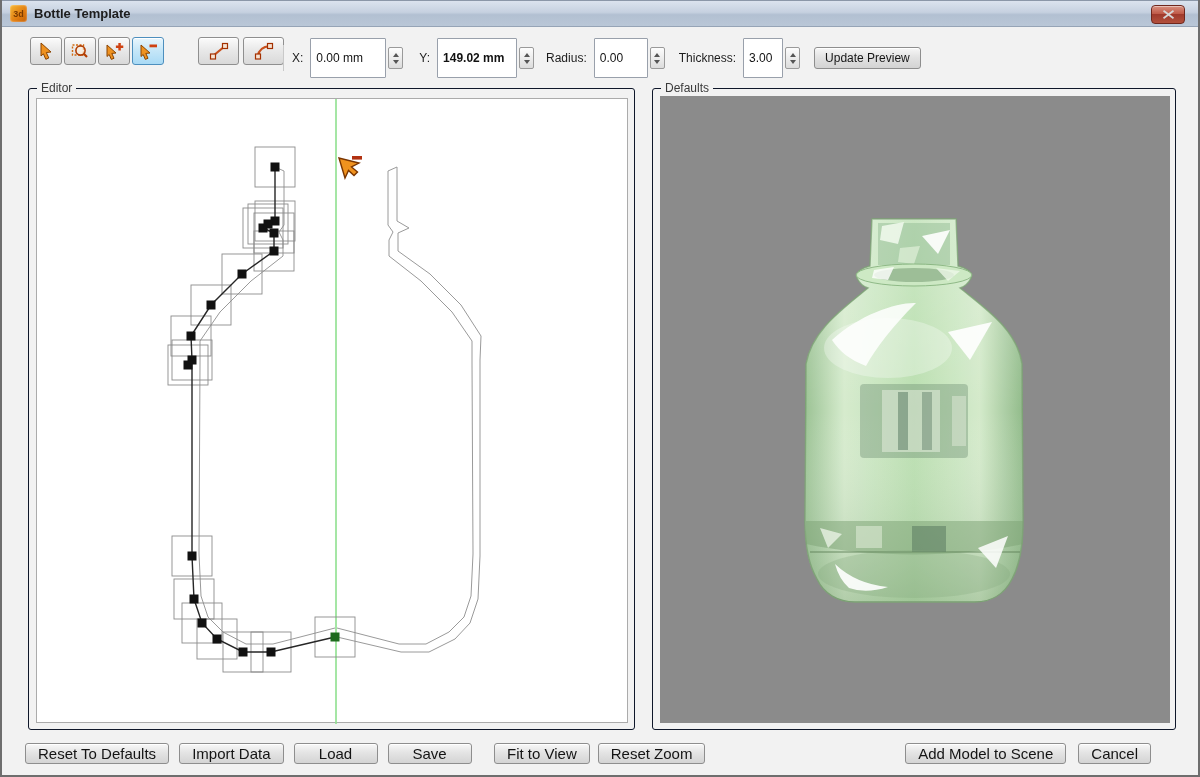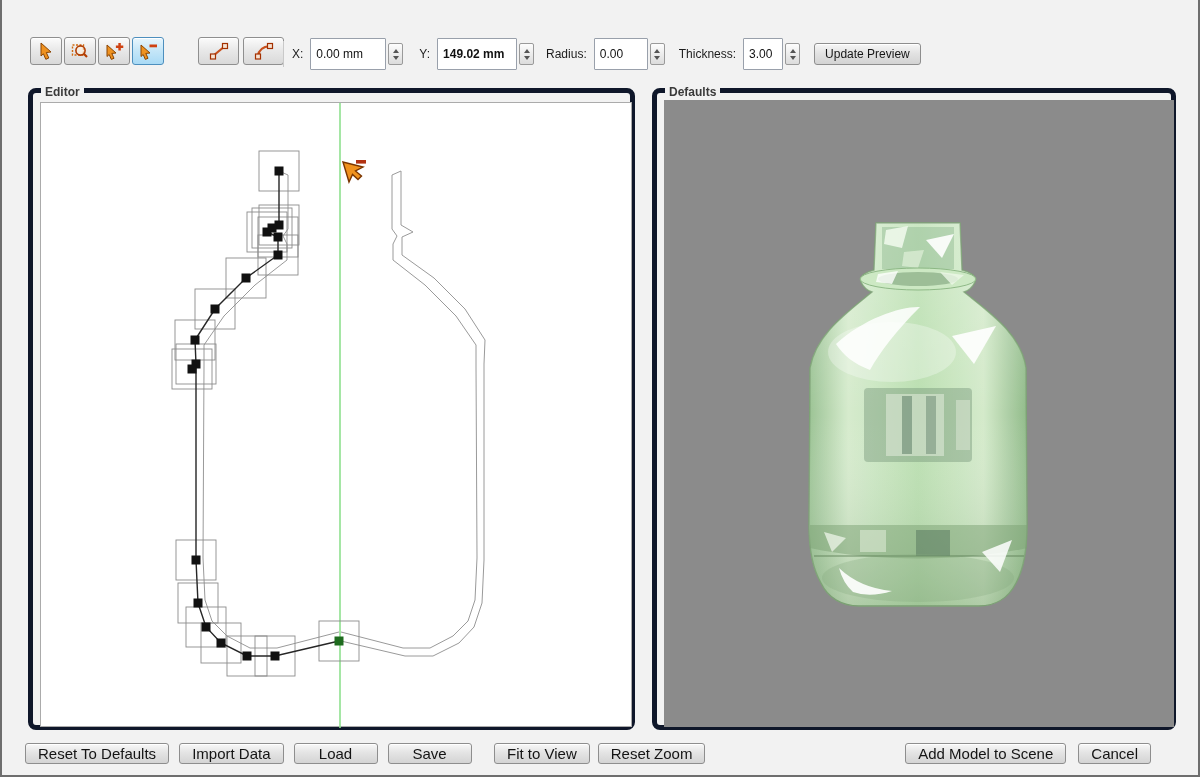--- a/index.html
+++ b/index.html
@@ -41,39 +41,39 @@
   }
   .seg-tools .tbtn { width:41px; }
   .tbtn.selected {
     background:linear-gradient(#e9f6fd,#c7e7f8 45%,#a9daf5);
     border-color:#4d8fbe;
   }
   .fields { position:absolute; left:281px; top:10px; display:flex; align-items:center; }
   .vsep { width:1px; height:26px; background:#c9c9c9; margin-right:8px; }
   .fld-label { font-size:12px; color:#1c1c1c; margin-right:7px; }
   .fld-input {
-    height:32px; border:1px solid #99a0ab; background:#fff; font-size:12px;
+    height:40px; border:1px solid #99a0ab; background:#fff; font-size:12px;
     font-family:"Liberation Sans", sans-serif; color:#111; padding:14px 5px; border-radius:1px;
   }
   .spinner {
     width:15px; height:22px; margin-left:2px; border:1px solid #9a9a9a; border-radius:2px;
     background:linear-gradient(#fdfdfd,#dcdcdc); display:flex; flex-direction:column;
     align-items:center; justify-content:center; gap:3px;
   }
   .arr-up   { width:0; height:0; border-left:3px solid transparent; border-right:3px solid transparent; border-bottom:4px solid #555; }
   .arr-down { width:0; height:0; border-left:3px solid transparent; border-right:3px solid transparent; border-top:4px solid #555; }
   .gap16 { width:16px; } .gap12 { width:12px; } .gap14 { width:14px; }
   .push-btn {
     height:22px; padding:0 10px; border:1px solid #8e8e8e; border-radius:3px;
     background:linear-gradient(#f7f7f7,#e3e3e3 45%,#d3d3d3);
     font-size:12px; font-family:"Liberation Sans", sans-serif; color:#161616;
     box-shadow:inset 0 1px 0 #fff; display:flex; align-items:center; justify-content:center;
   }
   
-  .groupbox { position:absolute; border:5px solid #0f172a; border-radius:8px; background:transparent;font-weight:bold; }
+  .groupbox { position:absolute; border:1px solid #0f172a; border-radius:3px; background:transparent; }
   .groupbox .gb-label {
     position:absolute; top:-8px; left:8px; background:#f2f2f2; padding:0 4px;
     font-size:12px; color:#3a3a3a;
   }
   .gb-editor  { left:26px;  top:88px; width:607px; height:642px; }
   .gb-preview { left:650px; top:88px; width:524px; height:642px; }
   .editor-canvas {
     position:absolute; left:7px; top:9px; width:592px; height:625px;
     background:#ffffff; border:1px solid #ababab;
   }
@@ -92,20 +92,29 @@
     background:linear-gradient(#f8f8f8,#e4e4e4 45%,#d4d4d4);
     font-size:15px; color:#141414; display:flex; align-items:center; justify-content:center;
     box-shadow:inset 0 1px 0 #fff; white-space:nowrap;
   }
 </style>
 </head>
 <body>
 
 <div class="dialog">
 
+  <div class="titlebar">
+    <div class="app-icon">3d</div>
+    <span class="title-text">Bottle Template</span>
+    <div class="close-btn">
+      <svg width="11" height="9" viewBox="0 0 11 9">
+        <path d="M1,0 L5.5,3.2 L10,0 L11,1.6 L7,4.5 L11,7.4 L10,9 L5.5,5.8 L1,9 L0,7.4 L4,4.5 L0,1.6 Z" fill="#d6d6d6"></path>
+      </svg>
+    </div>
+  </div>
 
   <div class="toolbar">
     <div class="tool-group main-tools">
       <div class="tbtn">
         <svg width="20" height="20" viewBox="0 0 20 20">
           <path d="M5,2 L15,11 L10.3,11.5 L12.8,17 L9.8,18.3 L7.4,12.8 L5,15 Z" fill="#ef9220" stroke="#8a4300" stroke-width="1"></path>
         </svg>
       </div>
       <div class="tbtn">
         <svg width="20" height="20" viewBox="0 0 20 20">

